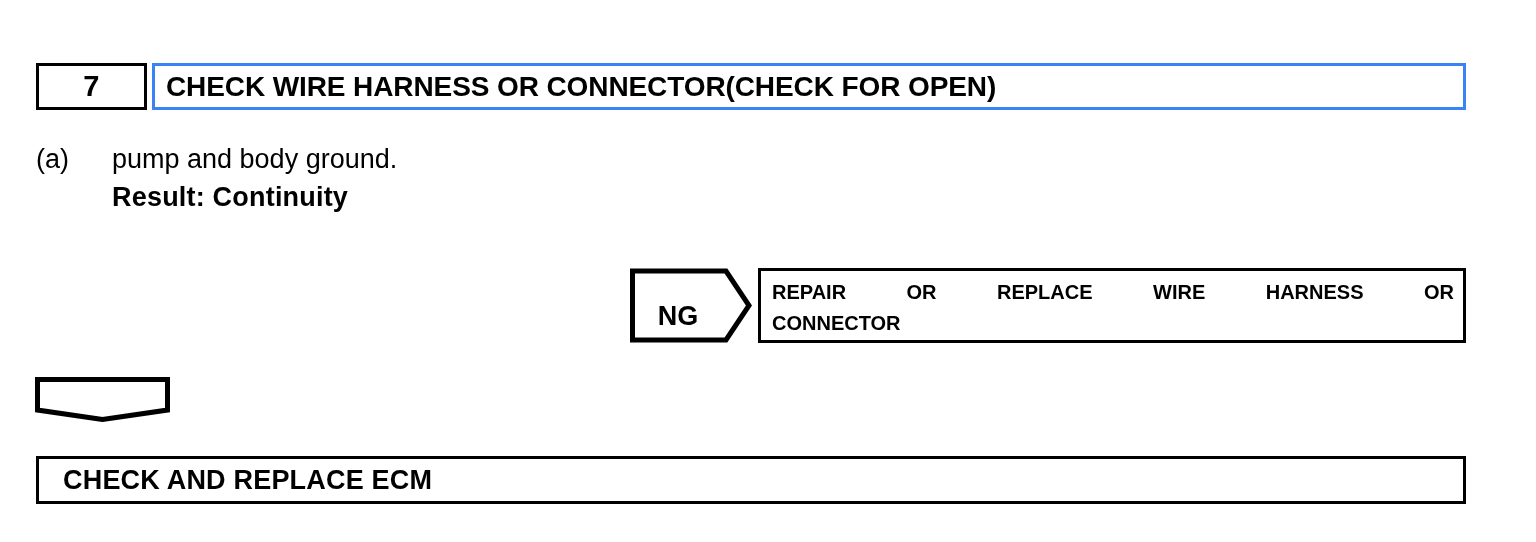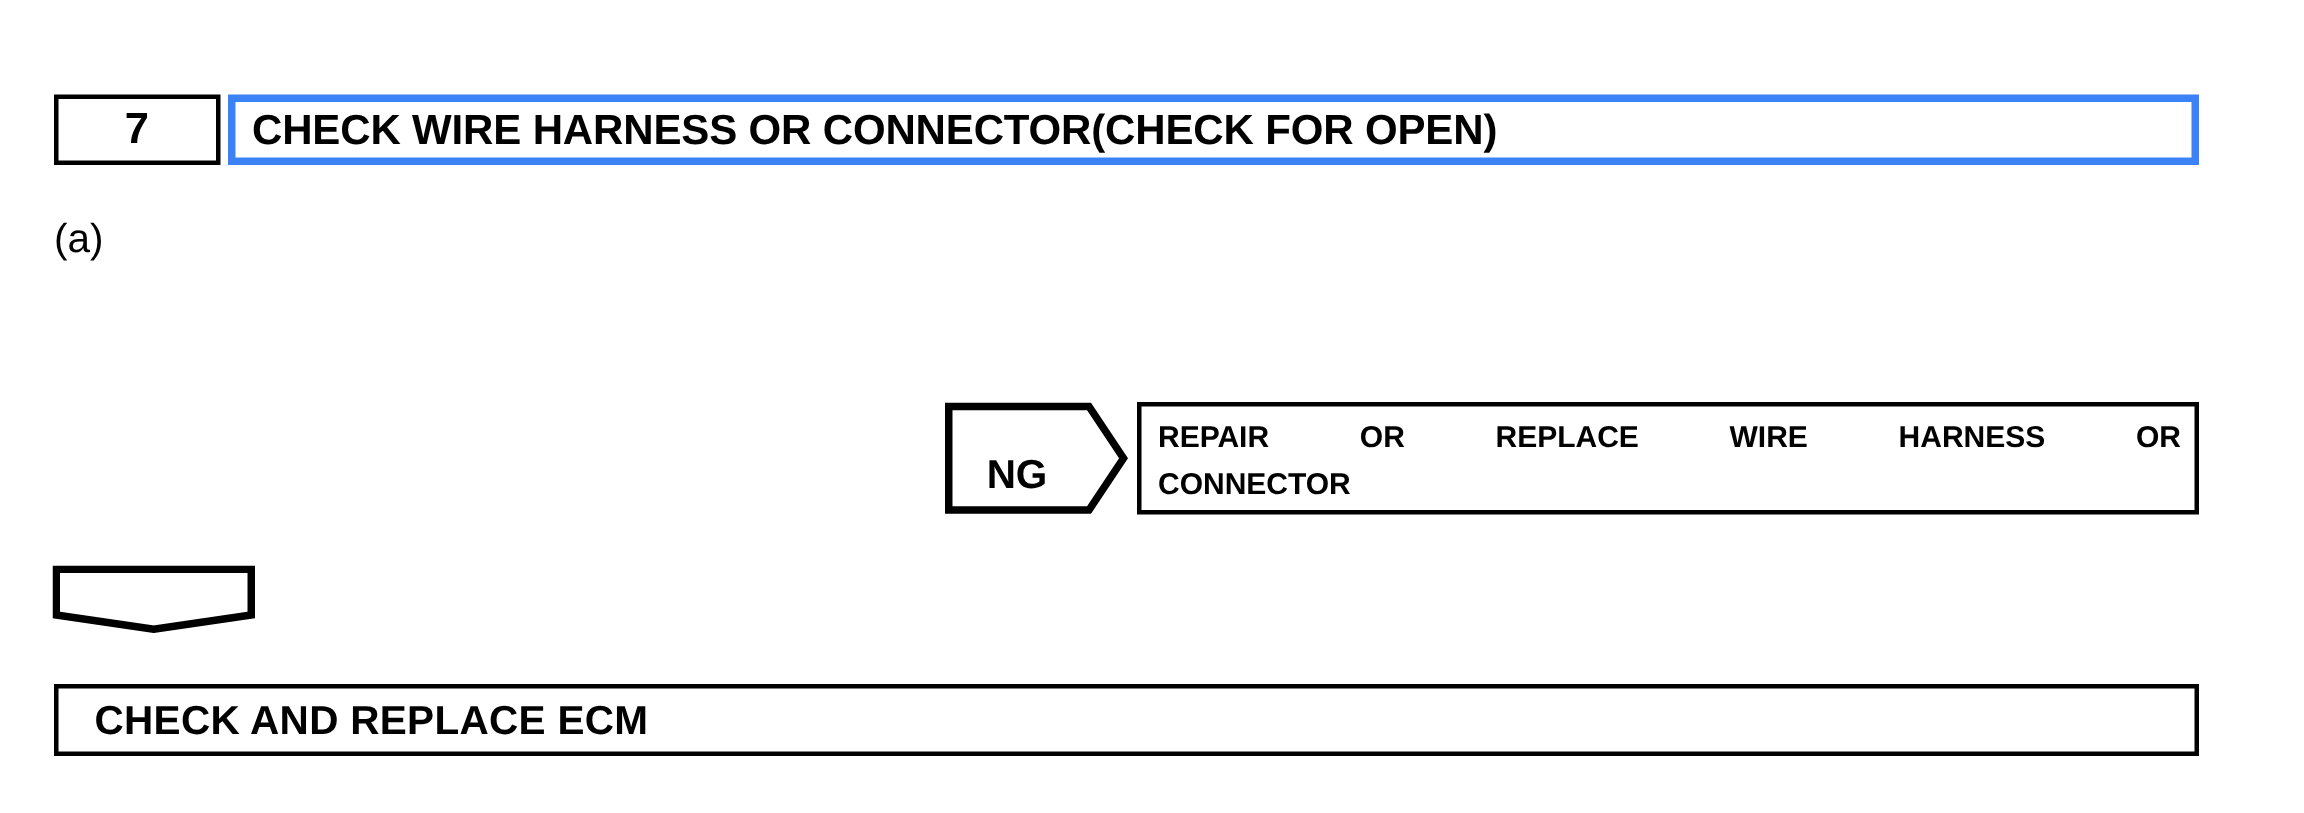--- a/index.html
+++ b/index.html
@@ -38,21 +38,21 @@
   .step-number-cell .num {
     font-size: 29px;
     font-weight: bold;
     line-height: 1;
     letter-spacing: 0.5px;
   }
   .step-title-cell {
     flex: 1 1 auto;
     margin-left: 5px;
     box-sizing: border-box;
-    border: 5px solid #3b82f6;
+    border: 3px solid #3b82f6;
     display: flex;
     align-items: center;
     padding-left: 11px;
   }
   .step-title-cell .title {
     font-size: 28px;
     font-weight: bold;
     line-height: 1;
     white-space: nowrap;
     letter-spacing: -0.1px;
@@ -194,20 +194,22 @@
   </div>
   <div class="step-title-cell">
     <span class="title">CHECK WIRE HARNESS OR CONNECTOR(CHECK FOR OPEN)</span>
   </div>
 </div>
 
 <div class="procedure">
   <div class="proc-row">
     <div class="proc-marker">(a)</div>
     <div class="proc-body">
+      <div class="proc-line">pump and body ground.</div>
+      <div class="proc-line bold">Result: Continuity</div>
     </div>
   </div>
 </div>
 
 <div class="ng-arrow">
   <svg viewBox="0 0 122 75">
     <polygon points="2.5,3 96,3 119,37.5 96,72 2.5,72" fill="#ffffff" stroke="#000000" stroke-width="5" stroke-linejoin="miter"></polygon>
   </svg>
   <span class="ng-label">NG</span>
 </div>

